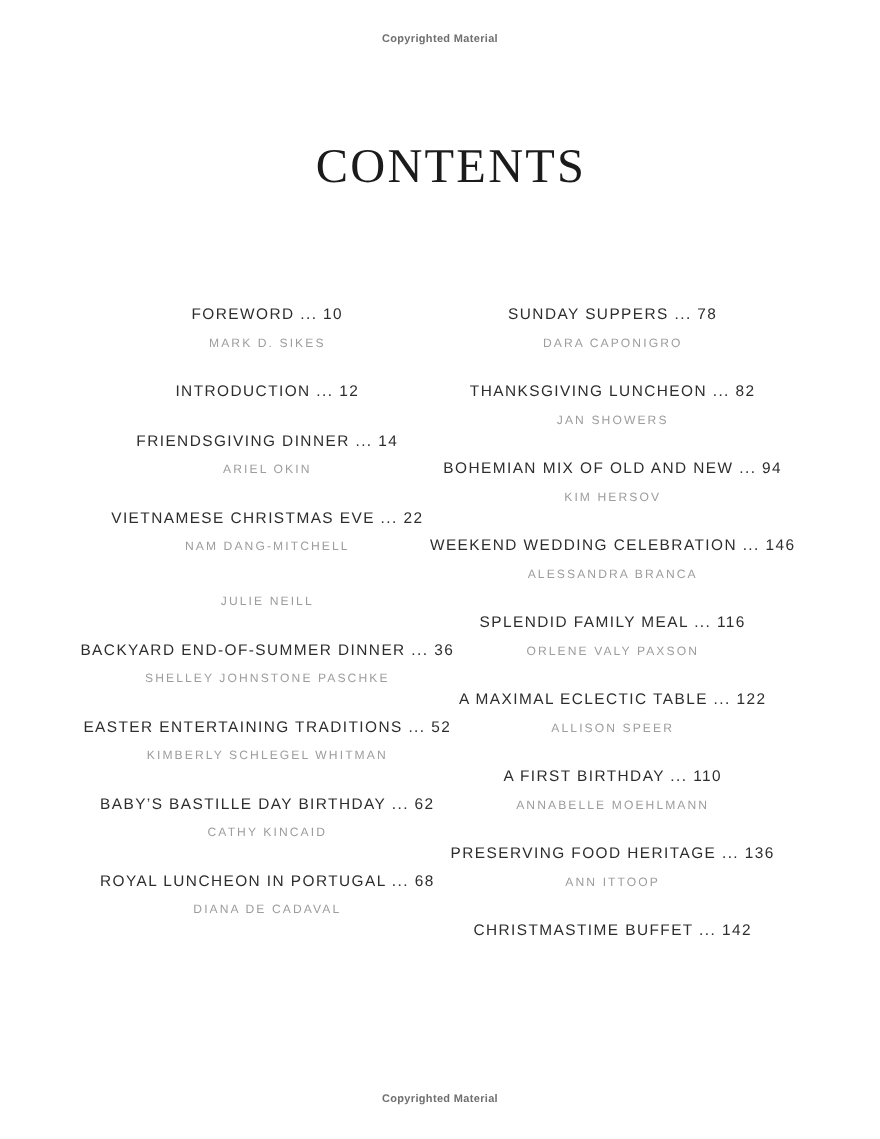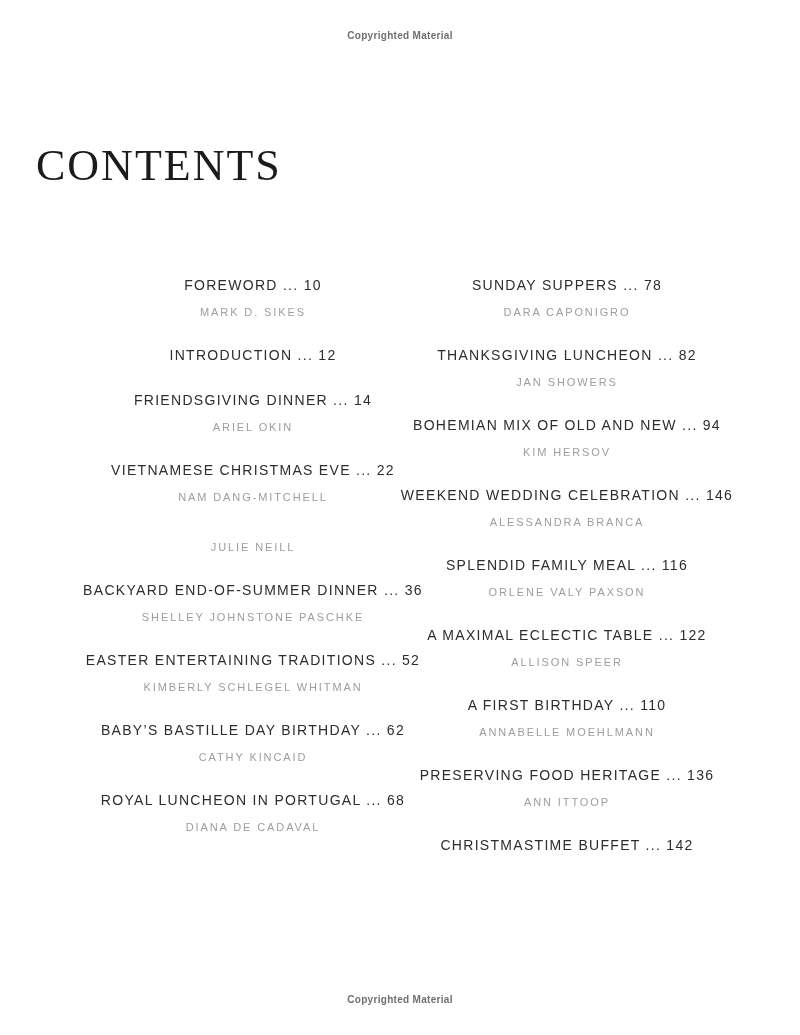--- a/index.html
+++ b/index.html
@@ -32,33 +32,34 @@
     position: absolute;
     top: 992px;
     left: 0;
     right: 0;
   }
   .contents-title {
     position: absolute;
     top: 126px;
     left: 0;
     right: 0;
-    margin: 16px;
+    margin: 1px;
+    text-align: center;
     font-family: "Liberation Serif", serif;
     font-weight: 400;
     font-size: 44px;
     letter-spacing: 2px;
     color: #1b1b1b;
     line-height: 48px;
     padding-left: 20px;
   }
   .toc {
     position: absolute;
     top: 275px;
-    left: 96px;
+    left: 86px;
     width: 628px;
     display: flex;
   }
   .toc-col {
     width: 314px;
     display: flex;
     flex-direction: column;
     align-items: center;
   }
   .toc-entry {

